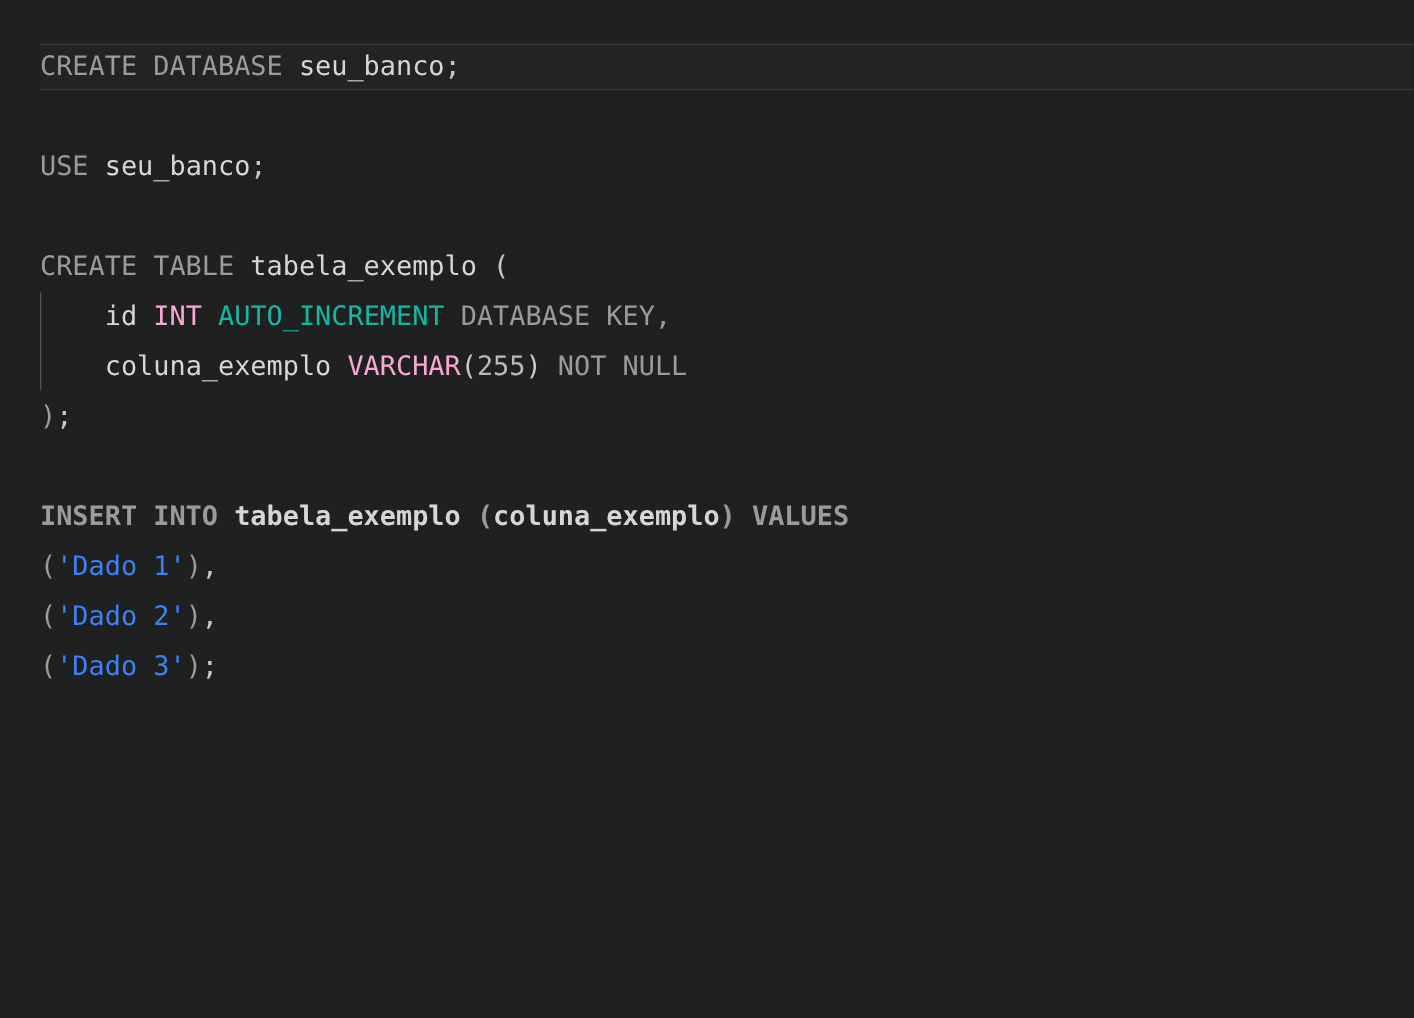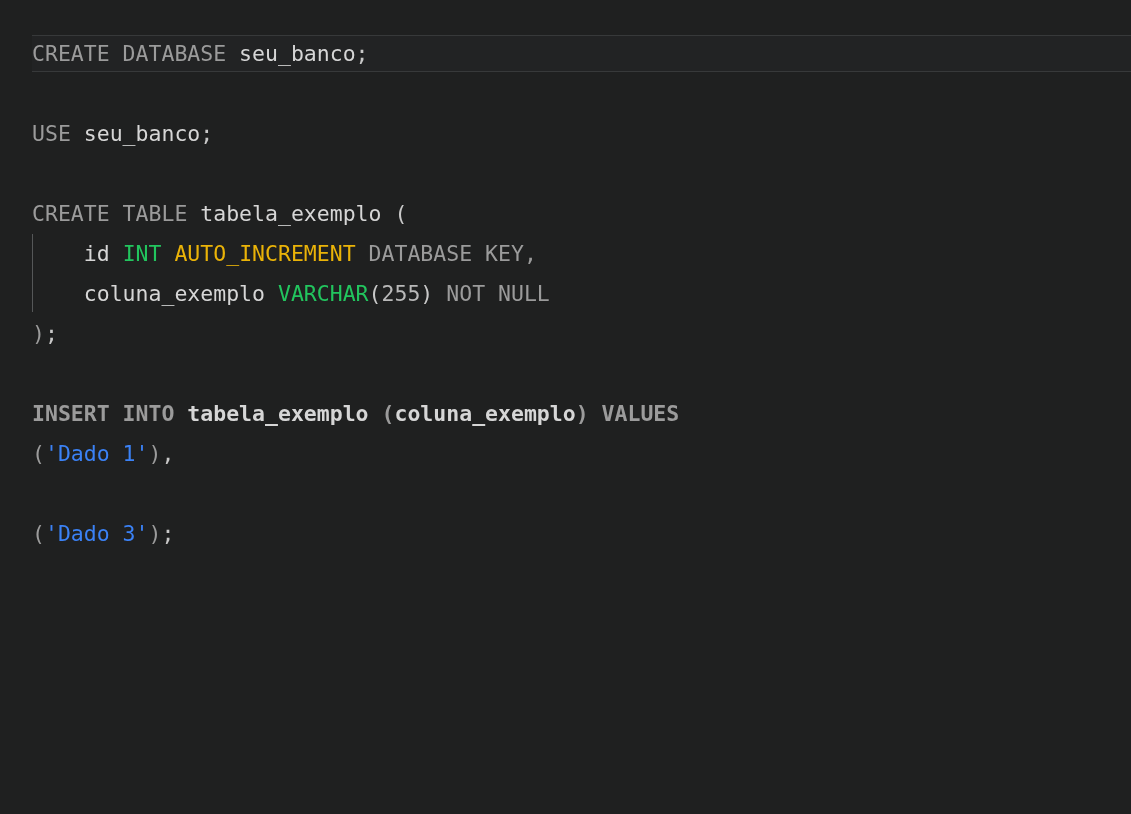--- a/index.html
+++ b/index.html
@@ -68,22 +68,22 @@
   
   .indent-guide {
     position: absolute;
     width: 1px;
     background: #555758;
   }
 
   
   .tok-kw      { color: #9b9b9b; }
   .tok-id      { color: #d6d6d6; }
-  .tok-type    { color: #22c55e; }
-  .tok-mod     { color: #eab308; }
+  .tok-type    { color: #f9a8d4; }
+  .tok-mod     { color: #14b8a6; }
   .tok-punct   { color: #c8c8c8; }
   .tok-punct-d { color: #9b9b9b; }
   .tok-num     { color: #b9b9b9; margin-top: 40px; }
   .tok-str     { color: #3b82f6; }
   .tok-plain   { color: #c8c8c8; }
 </style>
 </head>
 <body>
 
 <div id="editor">
@@ -95,15 +95,16 @@
       <div class="code-line" style="top: 74px;"><span class="line-text"></span></div>
       <div class="code-line" style="top: 114px;"><span class="line-text"><span class="tok-kw">USE </span><span class="tok-id">seu_banco</span><span class="tok-punct">;</span></span></div>
       <div class="code-line" style="top: 154px;"><span class="line-text"></span></div>
       <div class="code-line" style="top: 194px;"><span class="line-text"><span class="tok-kw">CREATE TABLE </span><span class="tok-id">tabela_exemplo</span><span class="tok-plain"> </span><span class="tok-punct">(</span></span></div>
       <div class="code-line" style="top: 234px;"><span class="line-text"><span class="tok-plain">    </span><span class="tok-id">id</span><span class="tok-plain"> </span><span class="tok-type">INT</span><span class="tok-plain"> </span><span class="tok-mod">AUTO_INCREMENT</span><span class="tok-plain"> </span><span class="tok-kw">DATABASE KEY</span><span class="tok-punct-d">,</span></span></div>
       <div class="code-line" style="top: 274px;"><span class="line-text"><span class="tok-plain">    </span><span class="tok-id">coluna_exemplo</span><span class="tok-plain"> </span><span class="tok-type">VARCHAR</span><span class="tok-punct">(</span><span class="tok-num">255</span><span class="tok-punct">)</span><span class="tok-plain"> </span><span class="tok-kw">NOT NULL</span></span></div>
       <div class="code-line" style="top: 314px;"><span class="line-text"><span class="tok-punct-d">)</span><span class="tok-punct">;</span></span></div>
       <div class="code-line" style="top: 354px;"><span class="line-text"></span></div>
       <div class="code-line" style="top: 394px; font-weight: bold;"><span class="line-text"><span class="tok-kw">INSERT INTO </span><span class="tok-id">tabela_exemplo</span><span class="tok-plain"> </span><span class="tok-punct-d">(</span><span class="tok-id">coluna_exemplo</span><span class="tok-punct-d">)</span><span class="tok-plain"> </span><span class="tok-kw">VALUES</span></span></div>
       <div class="code-line" style="top: 434px;"><span class="line-text"><span class="tok-punct-d">(</span><span class="tok-str">'Dado 1'</span><span class="tok-punct-d">)</span><span class="tok-punct">,</span></span></div>
+      <div class="code-line" style="top: 474px;"><span class="line-text"><span class="tok-punct-d">(</span><span class="tok-str">'Dado 2'</span><span class="tok-punct-d">)</span><span class="tok-punct">,</span></span></div>
       <div class="code-line" style="top: 514px;"><span class="line-text"><span class="tok-punct-d">(</span><span class="tok-str">'Dado 3'</span><span class="tok-punct-d">)</span><span class="tok-punct">;</span></span></div>
     </div>
 </div>
 
 </body></html>

